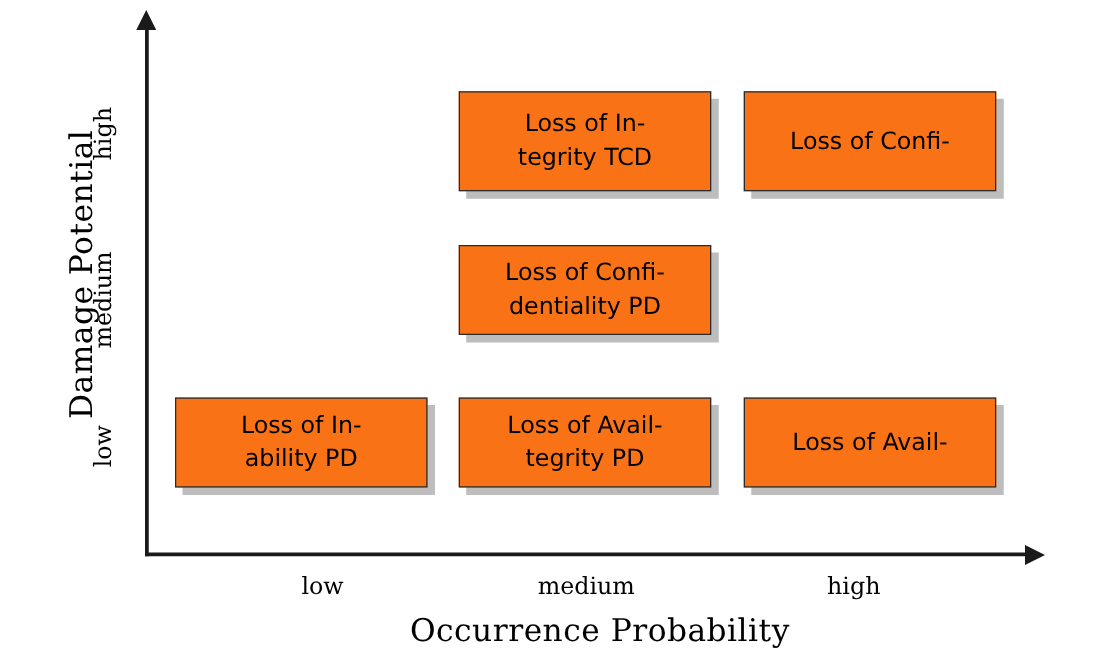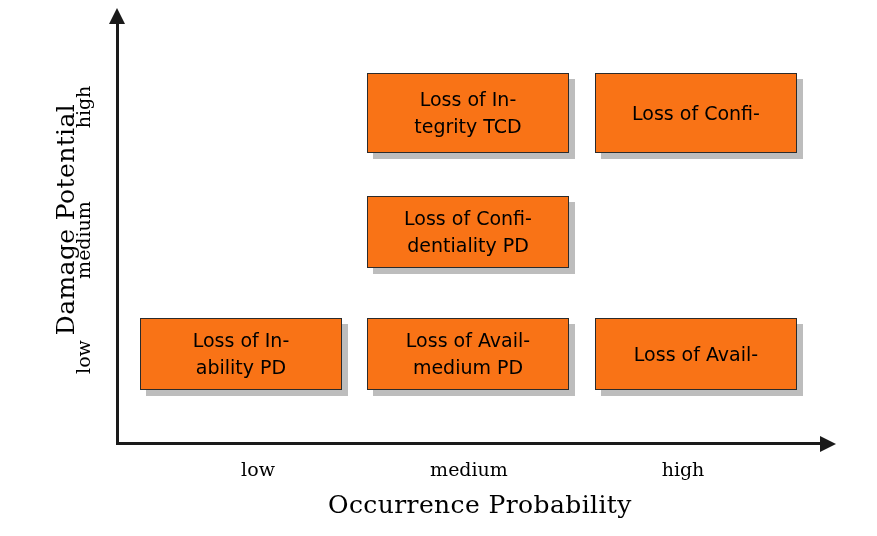--- a/index.html
+++ b/index.html
@@ -169,20 +169,20 @@
     <span class="ln">dentiality PD</span>
   </div>
 
   <div class="cell col-low row-low">
     <span class="ln">Loss of In-</span>
     <span class="ln">ability PD</span>
   </div>
 
   <div class="cell col-medium row-low">
     <span class="ln">Loss of Avail-</span>
-    <span class="ln">medium PD</span>
+    <span class="ln">tegrity PD</span>
   </div>
 
   <div class="cell col-high row-low">
     <span class="ln">Loss of Avail-</span>
   </div>
 
 </div>
 
 </body></html>

